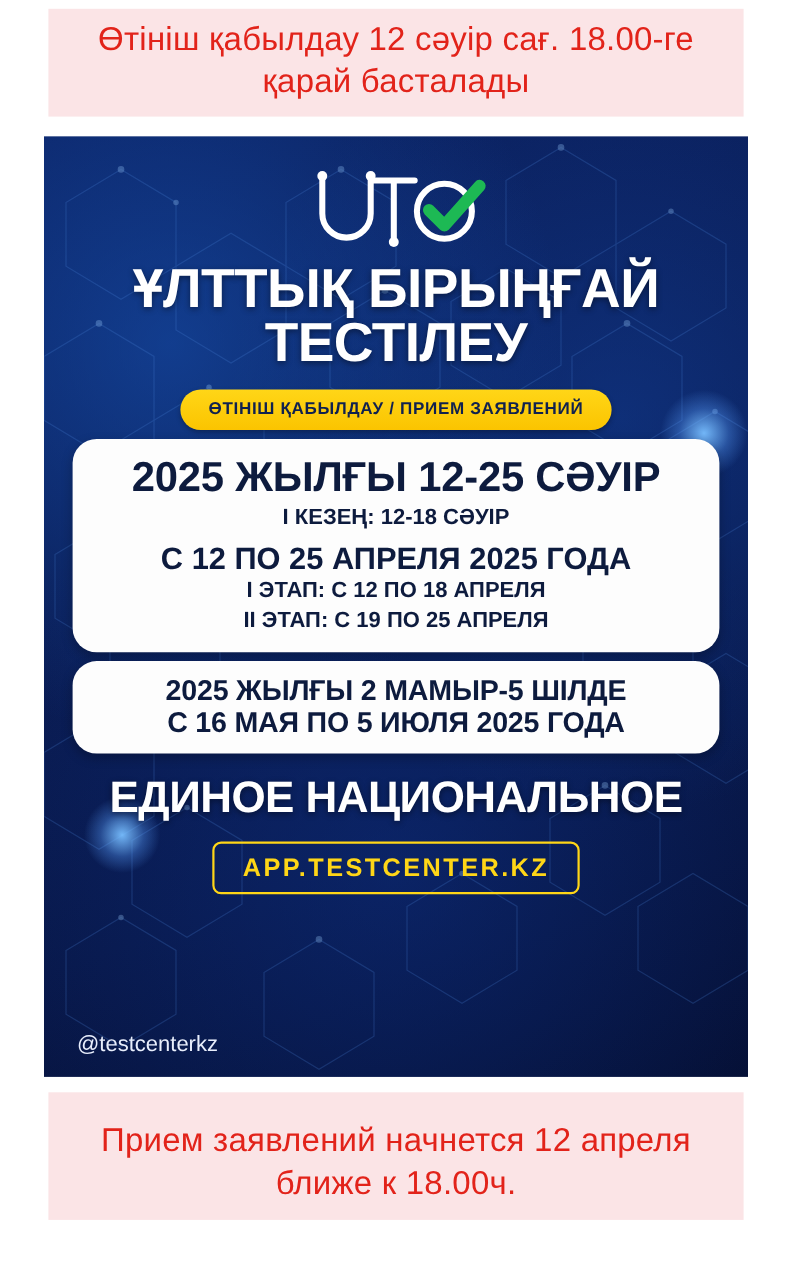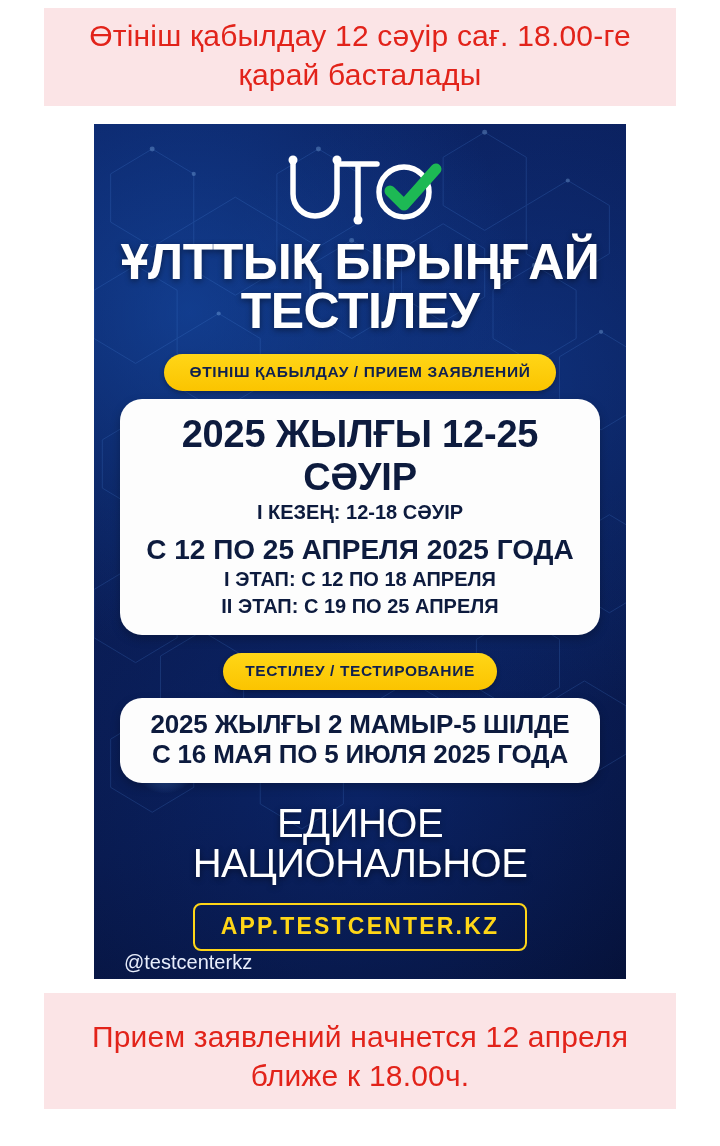--- a/index.html
+++ b/index.html
@@ -34,21 +34,21 @@
     letter-spacing: 0.2px;
   }
   .banner.bottom {
     margin-top: 14px;
     padding: 24px 14px 14px;
   }
 
   
   .poster {
     position: relative;
-    width: 532px;
+    width: 640px;
     height: 855px;
     margin-top: 18px;
     background:
       radial-gradient(circle at 18% 22%, rgba(24,86,185,0.55) 0%, rgba(10,31,92,0) 42%),
       radial-gradient(circle at 82% 30%, rgba(20,70,165,0.45) 0%, rgba(10,31,92,0) 45%),
       radial-gradient(circle at 50% 78%, rgba(15,55,150,0.40) 0%, rgba(7,22,70,0) 55%),
       linear-gradient(160deg, #0b2161 0%, #0a1c53 40%, #081747 70%, #050f33 100%);
     overflow: hidden;
   }
   
@@ -141,21 +141,21 @@
     line-height: 1.12;
   }
   .card.small .big { font-size: 26px; }
   .card.small { padding: 12px 16px 14px; }
 
   .ru-title {
     margin-top: 20px;
     text-align: center;
     color: #ffffff;
     font-size: 40px;
-    font-weight: normal;
+    font-weight: bold;
     line-height: 1.0;
     letter-spacing: -0.5px;
     text-shadow: 0 2px 6px rgba(0,0,0,0.45);
   }
 
   .url-box {
     margin-top: 20px;
     border: 2px solid #ffd617;
     border-radius: 8px;
     padding: 8px 26px 9px;
@@ -265,23 +265,20 @@
 
       <div class="card">
         <div class="big">2025 ЖЫЛҒЫ 12-25 СӘУІР</div>
         <div class="sub">I КЕЗЕҢ: 12-18 СӘУІР</div>
         <div class="gap"></div>
         <div class="big2">С 12 ПО 25 АПРЕЛЯ 2025 ГОДА</div>
         <div class="sub">I ЭТАП: С 12 ПО 18 АПРЕЛЯ</div>
         <div class="sub">II ЭТАП: С 19 ПО 25 АПРЕЛЯ</div>
       </div>
 
-      <div class="pill narrow">
-        <span>ТЕСТІЛЕУ / ТЕСТИРОВАНИЕ</span>
-      </div>
 
       <div class="card small">
         <div class="big">2025 ЖЫЛҒЫ 2 МАМЫР-5 ШІЛДЕ</div>
         <div class="big">С 16 МАЯ ПО 5 ИЮЛЯ 2025 ГОДА</div>
       </div>
 
       <div class="ru-title">
         <div>ЕДИНОЕ НАЦИОНАЛЬНОЕ</div>
       </div>
 

